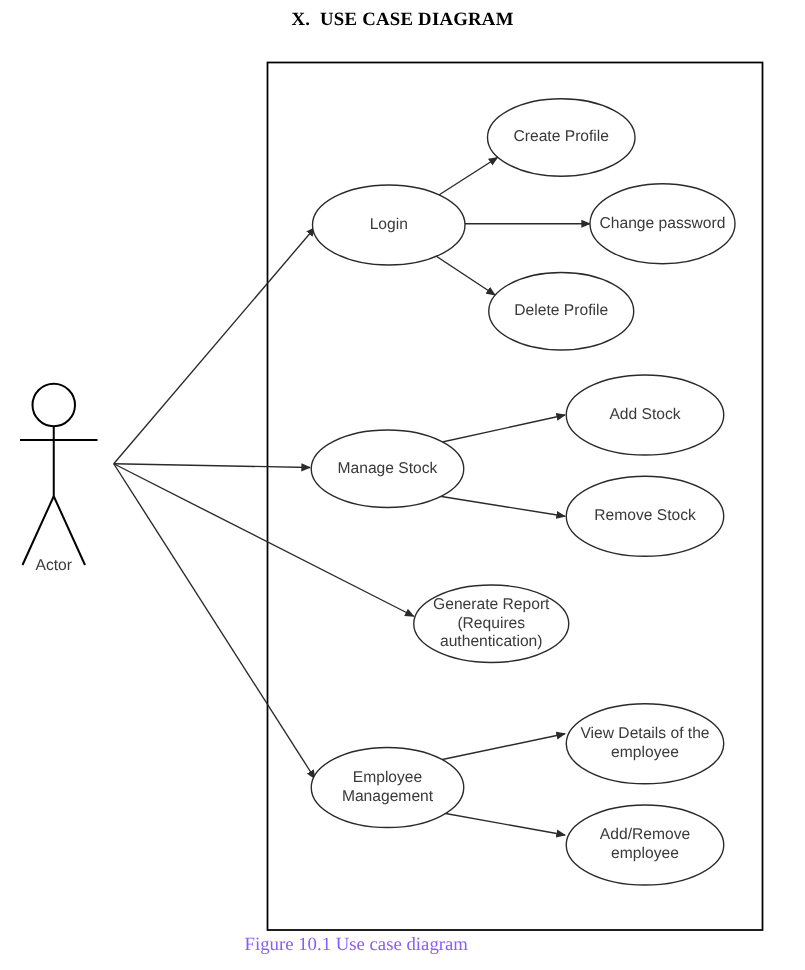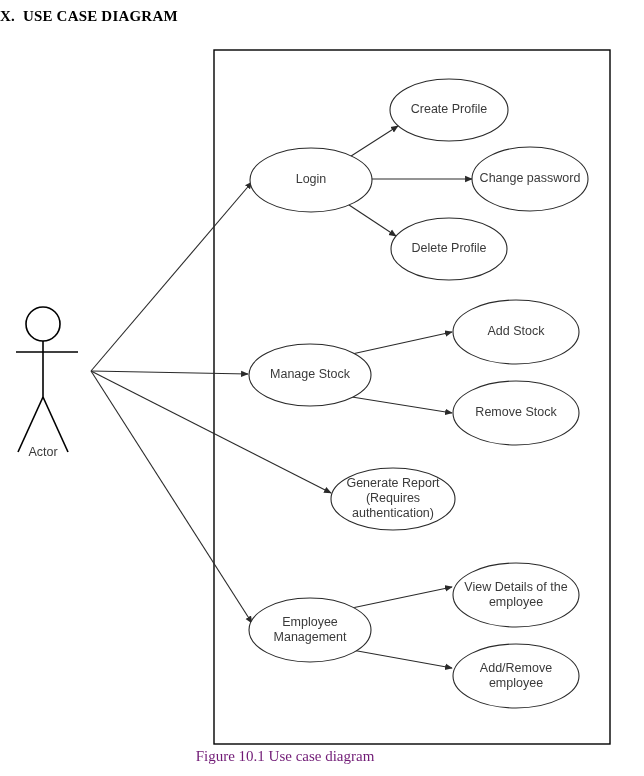--- a/index.html
+++ b/index.html
@@ -19,37 +19,38 @@
     position: relative;
     width: 644px;
     height: 776px;
     background: #ffffff;
   }
   .doc-title {
     position: absolute;
     top: 8px;
     left: 0;
     width: 644px;
+    text-align: center;
     font-family: "Liberation Serif", serif;
     font-weight: bold;
     font-size: 15px;
     letter-spacing: 0.2px;
     color: #000000;
     white-space: pre;
   }
   .doc-caption {
     position: absolute;
     top: 748px;
     left: 0;
     width: 570px;
     text-align: center;
     font-family: "Liberation Serif", serif;
     font-weight: normal;
     font-size: 15px;
-    color: #701a75;
+    color: #8b5cf6;
   }
   #diagram-svg {
     position: absolute;
     top: 0;
     left: 0;
     width: 644px;
     height: 776px;
     display: block;
   }
   .uc-ellipse {

